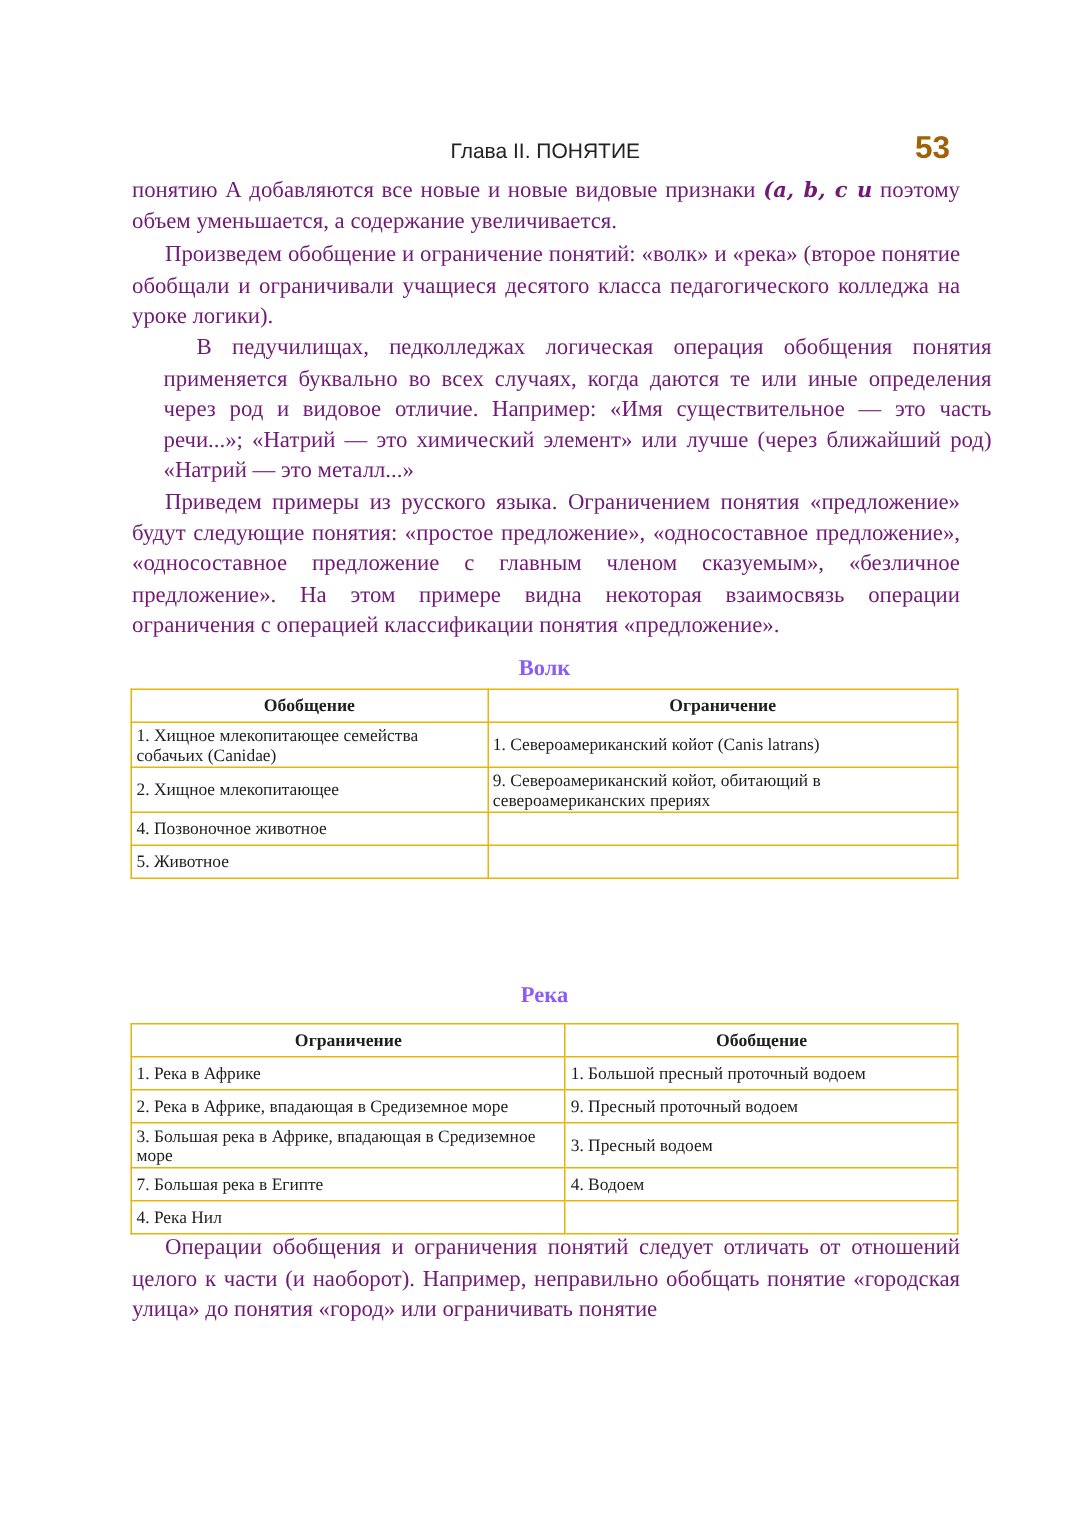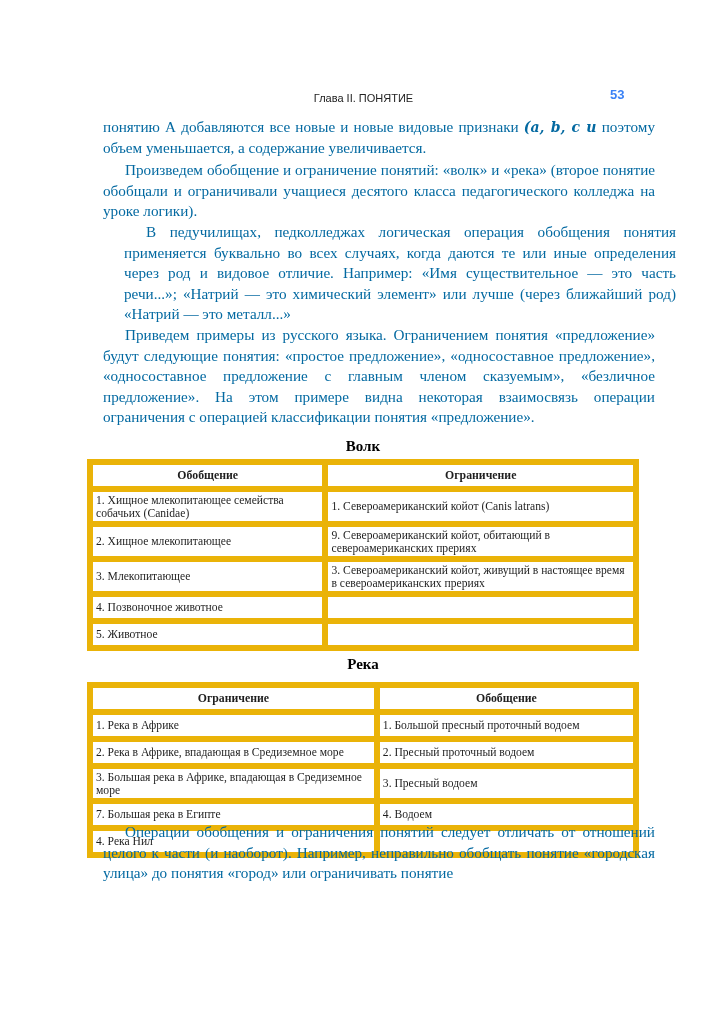--- a/index.html
+++ b/index.html
@@ -1,29 +1,29 @@
 <!DOCTYPE html>
 <html><head>
 <meta charset="utf-8">
 <style>
   html, body { margin: 0; padding: 0; background: #ffffff; }
   body { width: 727px; height: 1024px; position: relative; overflow: hidden; color: #1a1a1a; }
   .header-title { position: absolute; top: 92px; left: 0; width: 727px; text-align: center;
-    font-family: "Liberation Sans", sans-serif; font-size: 11px; color: #222; }
+    font-family: "Liberation Sans", sans-serif; font-size: 14px; color: #222; }
   .page-num { position: absolute; top: 87px; left: 610px; font-family: "Liberation Sans", sans-serif;
-    font-size: 13px; font-weight: bold; color: #3b82f6; }
-  .para { position: absolute; left: 103px; width: 552px; font-family: "Liberation Serif", serif;
-    font-size: 15.2px; line-height: 20.6px; text-align: justify; color: #0369a1; margin: 0; }
+    font-size: 21px; font-weight: bold; color: #a16207; }
+  .para { position: absolute; left: 88px; width: 552px; font-family: "Liberation Serif", serif;
+    font-size: 15.2px; line-height: 20.6px; text-align: justify; color: #701a75; margin: 0; }
   .para.indent { text-indent: 22px; }
   .hand { font-family: "DejaVu Serif", serif; font-style: italic; font-weight: bold; font-size: 14px; }
   .table-caption { position: absolute; left: 87px; width: 552px; text-align: center;
-    font-family: "Liberation Serif", serif; font-weight: bold; font-size: 15px; color: #000000; }
+    font-family: "Liberation Serif", serif; font-weight: bold; font-size: 15px; color: #8b5cf6; }
   table.doc { position: absolute; left: 87px; width: 552px; border-collapse: collapse;
     font-family: "Liberation Serif", serif; font-size: 11.6px; color: #1e1e1e; }
-  table.doc th, table.doc td { border: 6px solid #eab308; padding: 1px 3px; vertical-align: middle;
+  table.doc th, table.doc td { border: 1px solid #eab308; padding: 1px 3px; vertical-align: middle;
     line-height: 13px; text-align: left; }
   table.doc th { text-align: center; font-weight: bold; height: 19px; font-size: 11.8px; }
   table.doc td { height: 19px; margin-left: 47px; }
   table.doc td.tall { height: 27px; }
 </style>
 </head>
 <body>
 
 <div>
   <div class="header-title">Глава II. ПОНЯТИЕ</div>
@@ -53,24 +53,20 @@
   <tbody>
     <tr>
       <td class="tall">1. Хищное млекопитающее семейства собачьих (Canidae)</td>
       <td class="tall">1. Североамериканский койот (Canis latrans)</td>
     </tr>
     <tr>
       <td class="tall">2. Хищное млекопитающее</td>
       <td class="tall">9. Североамериканский койот, обитающий в североамериканских прериях</td>
     </tr>
     <tr>
-      <td class="tall">3. Млекопитающее</td>
-      <td class="tall">3. Североамериканский койот, живущий в настоящее время в североамериканских прериях</td>
-    </tr>
-    <tr>
       <td>4. Позвоночное животное</td>
       <td></td>
     </tr>
     <tr>
       <td>5. Животное</td>
       <td></td>
     </tr>
   </tbody>
 </table>
 
@@ -86,21 +82,21 @@
       <th>Обобщение</th>
     </tr>
   </thead>
   <tbody>
     <tr>
       <td>1. Река в Африке</td>
       <td>1. Большой пресный проточный водоем</td>
     </tr>
     <tr>
       <td>2. Река в Африке, впадающая в Средиземное море</td>
-      <td>2. Пресный проточный водоем</td>
+      <td>9. Пресный проточный водоем</td>
     </tr>
     <tr>
       <td class="tall">3. Большая река в Африке, впадающая в Средиземное море</td>
       <td class="tall">3. Пресный водоем</td>
     </tr>
     <tr>
       <td>7. Большая река в Египте</td>
       <td>4. Водоем</td>
     </tr>
     <tr>

